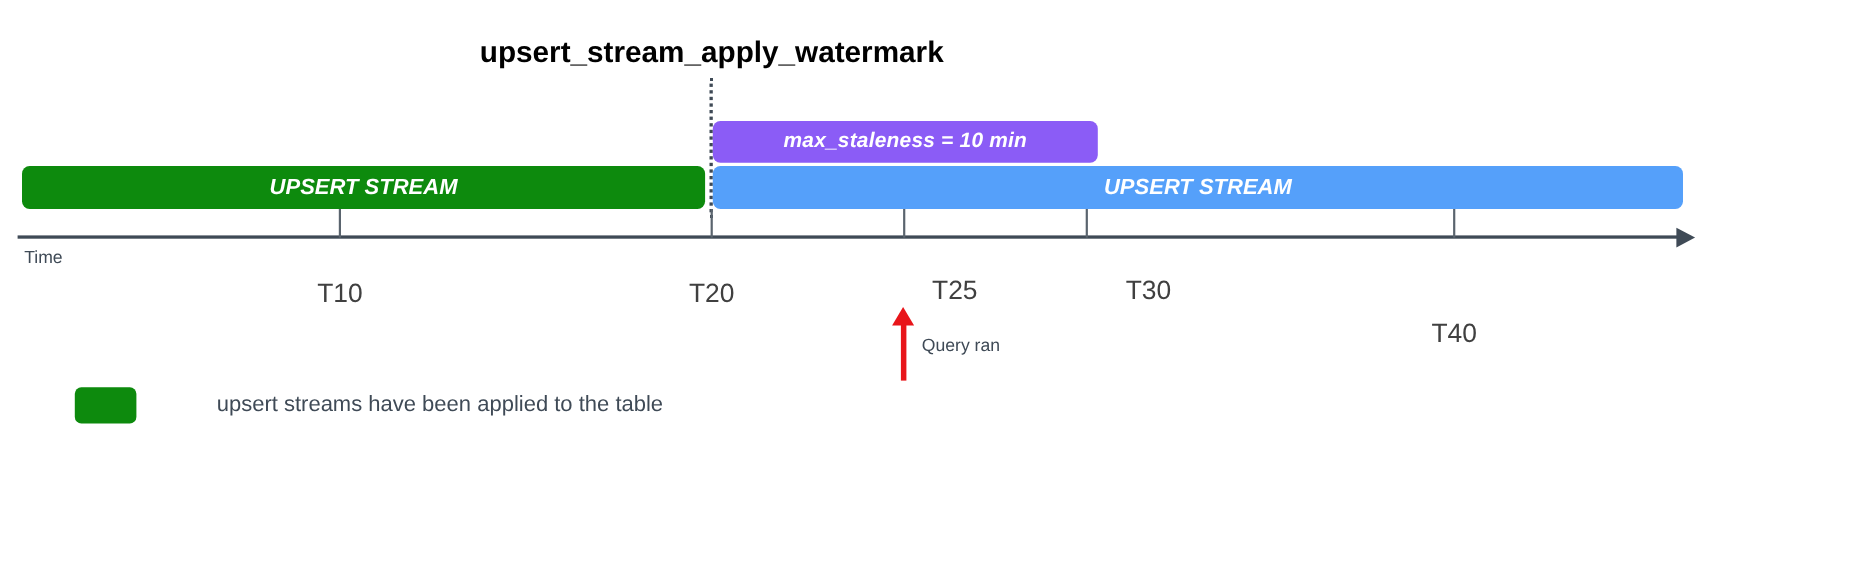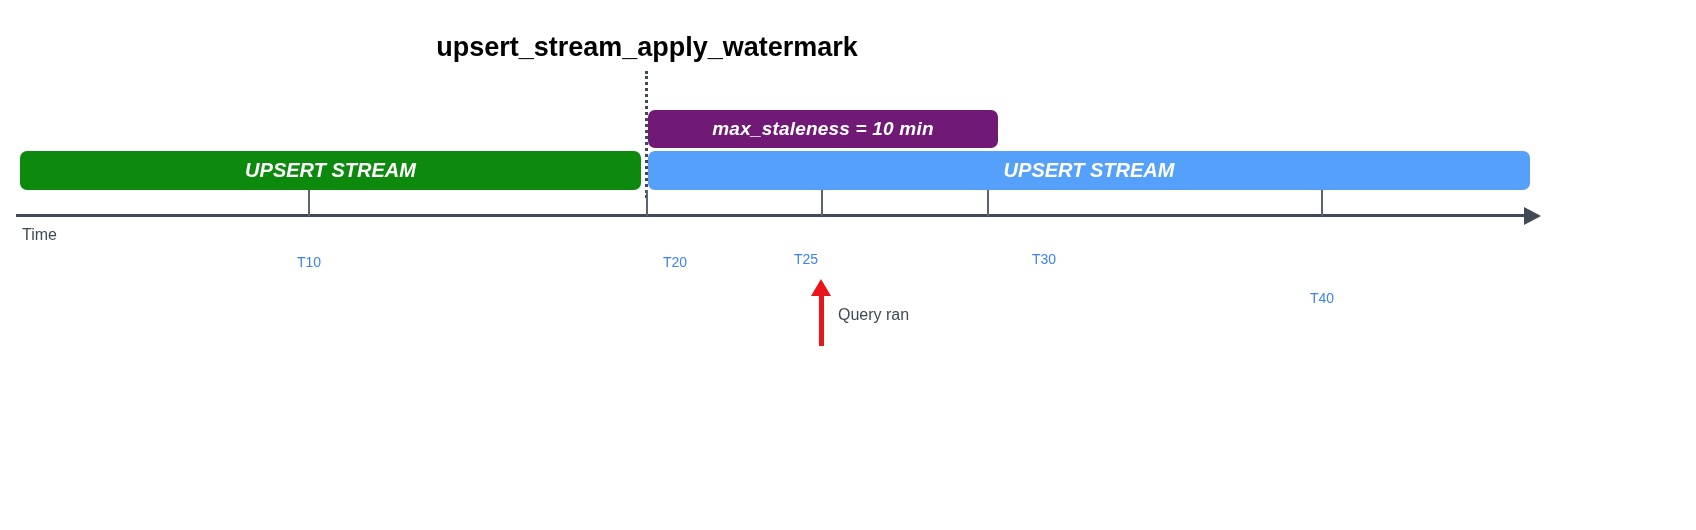--- a/index.html
+++ b/index.html
@@ -57,21 +57,21 @@
     font-weight: bold;
     color: #ffffff;
     white-space: nowrap;
   }
 
   .staleness-bar {
     left: 648px;
     top: 110px;
     width: 350px;
     height: 38px;
-    background: #701a75;
+    background: #8b5cf6;
   }
   .staleness-bar .bar-label {
     font-size: 19px;
     letter-spacing: 0.2px;
   }
 
   .green-bar {
     left: 20px;
     top: 151px;
     width: 621px;
@@ -120,22 +120,22 @@
   .tick {
     position: absolute;
     top: 190px;
     width: 2px;
     height: 26px;
     background: #5a646e;
   }
   .tick-label {
     position: absolute;
     top: 254px;
-    font-size: 14px;
-    color: #3b82f6;
+    font-size: 24px;
+    color: #404040;
     transform: translateX(-50%);
     white-space: nowrap;
   }
 
   
   .query-arrow-shaft {
     position: absolute;
     left: 819px;
     top: 294px;
     width: 5px;
@@ -205,33 +205,37 @@
   </div>
 
   <div class="axis-line"></div>
   <div class="axis-arrow"></div>
   <div class="axis-name">Time</div>
 
   <div class="tick" style="left:308px;"></div>
   <div class="tick-label" style="left:309px;">T10</div>
 
   <div class="tick" style="left:646px;"></div>
-  <div class="tick-label" style="left:647px;margin-left:28px;">T20</div>
+  <div class="tick-label" style="left:647px;">T20</div>
 
   <div class="tick" style="left:821px;"></div>
-  <div class="tick-label" style="left:806px; top:251px;text-align:center;">T25</div>
+  <div class="tick-label" style="left:868px; top:251px;text-align:center;">T25</div>
 
   <div class="tick" style="left:987px;"></div>
   <div class="tick-label" style="left:1044px; top:251px;">T30</div>
 
   <div class="tick" style="left:1321px;"></div>
   <div class="tick-label" style="left:1322px;margin-top:36px;">T40</div>
 
   <div class="query-arrow-shaft"></div>
   <div class="query-arrow-head"></div>
   <div class="query-label">Query ran</div>
 
+  <div class="legend-row legend-row-0">
+    <span class="legend-swatch" style="background:#0d8a0d;"></span>
+    <span class="legend-text">upsert streams have been applied to the table</span>
+  </div>
 
   <div class="legend-row legend-row-1">
     <span class="legend-swatch" style="background:#55a0fa;"></span>
   </div>
 
 </div>
 
 </body></html>

